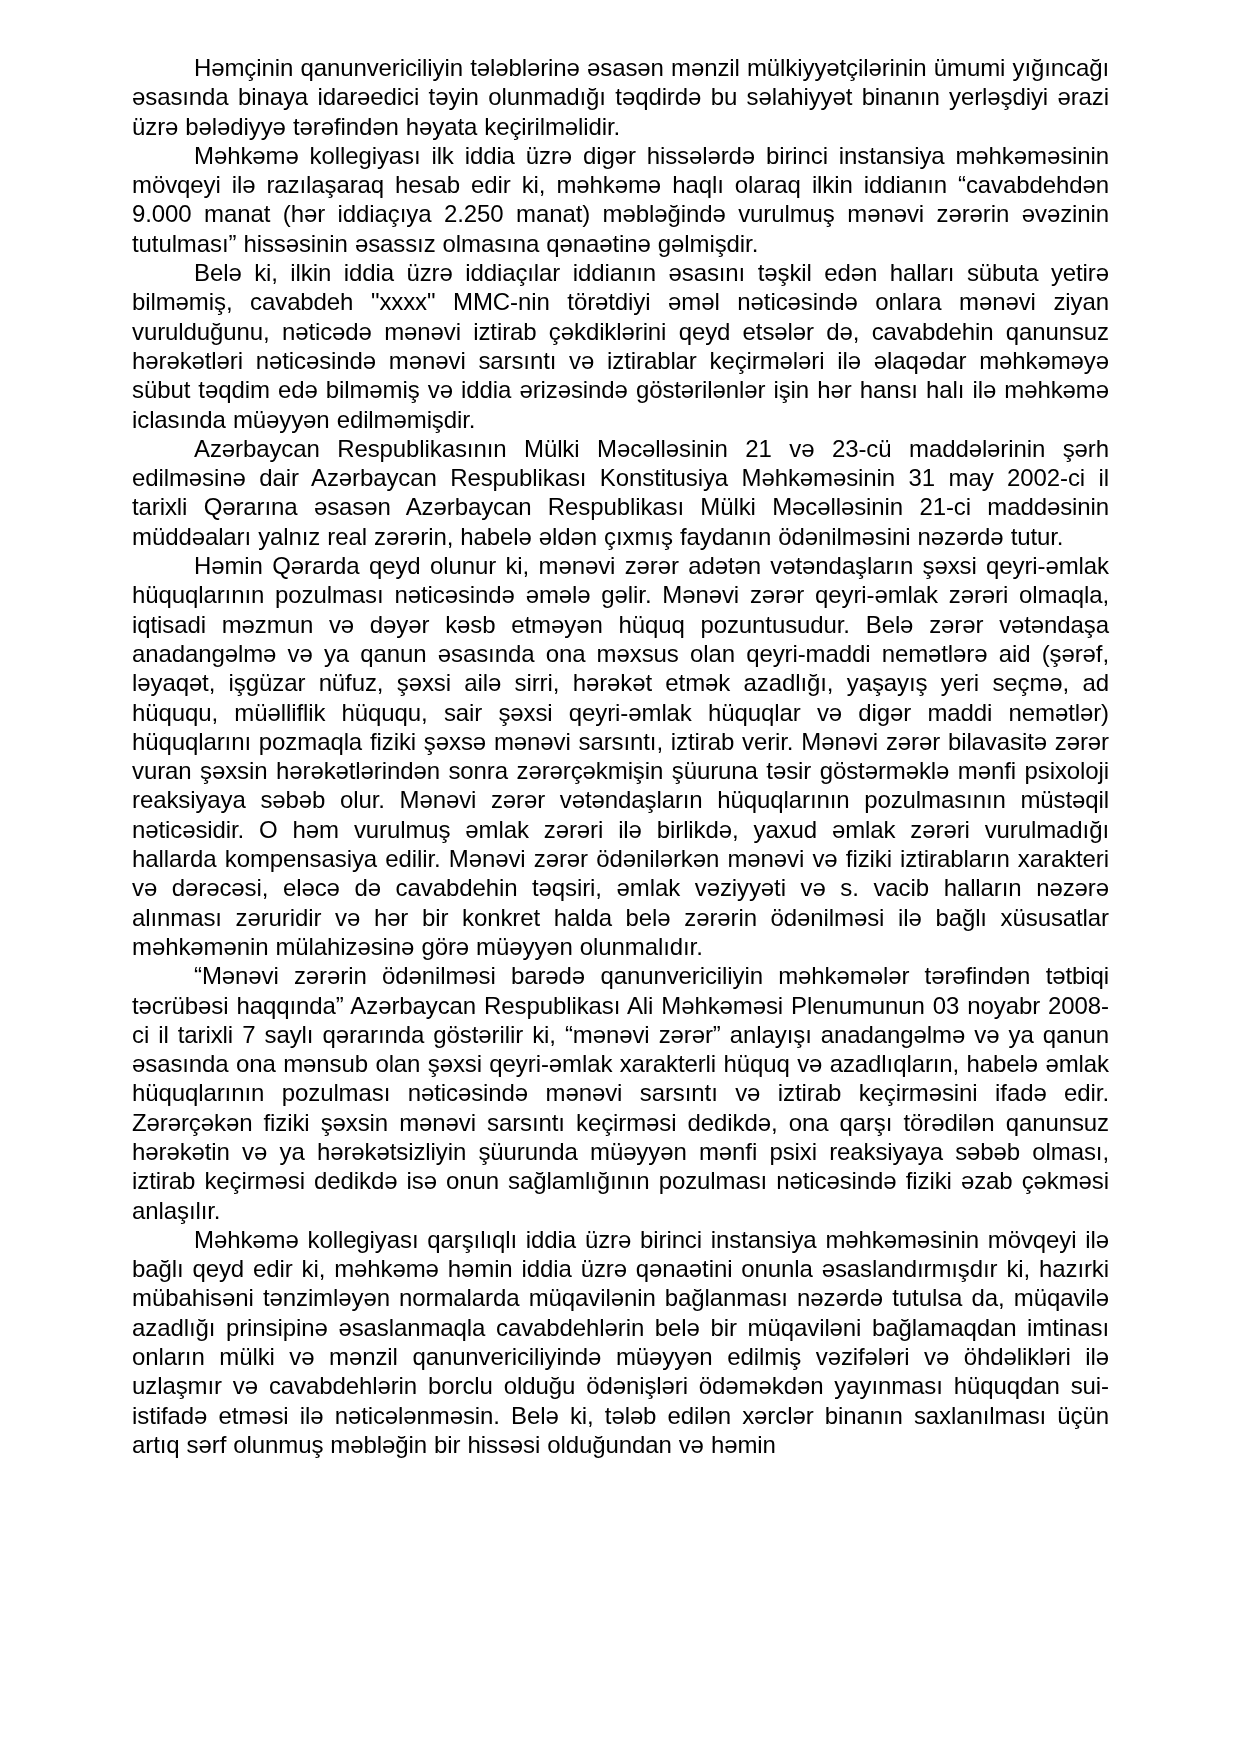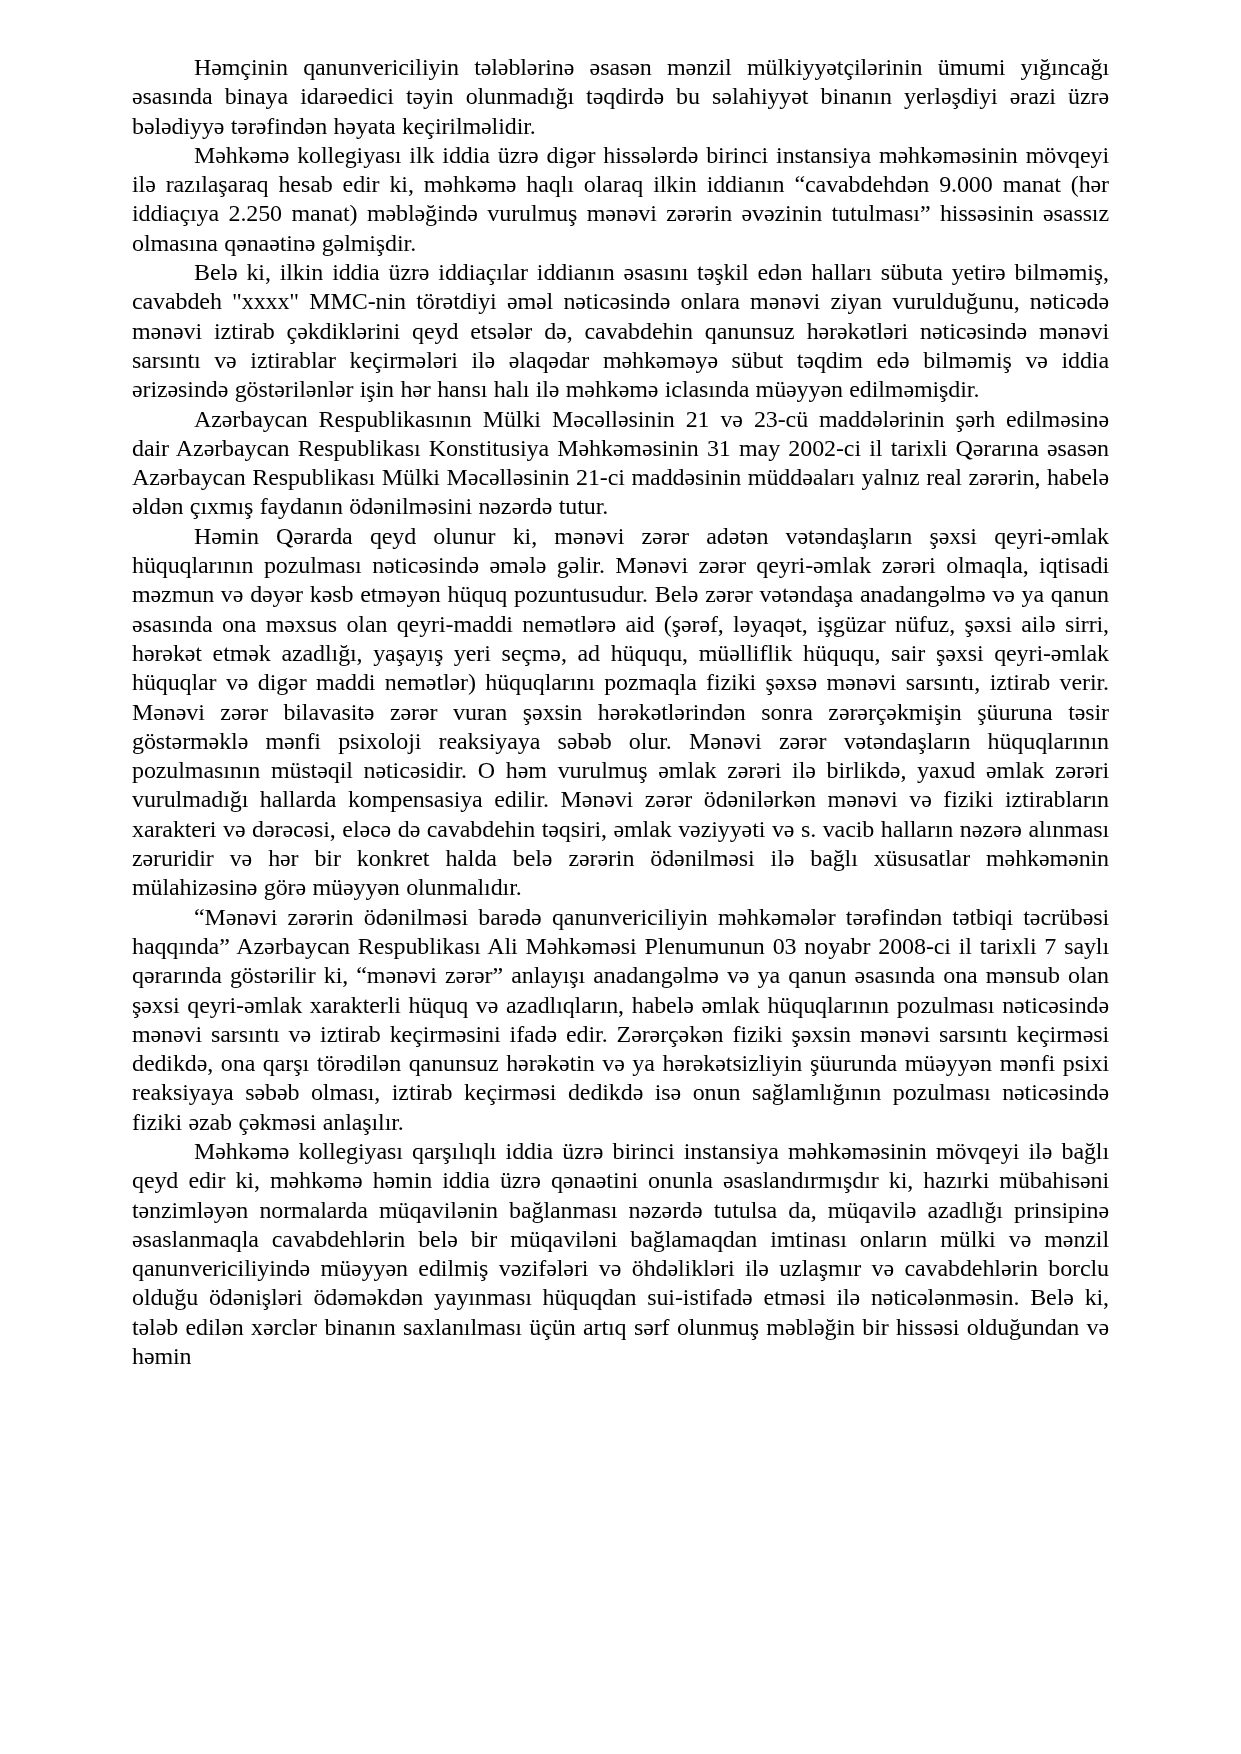--- a/index.html
+++ b/index.html
@@ -26,21 +26,20 @@
     text-align: justify;
     letter-spacing: -0.1px;
     word-spacing: 0.5px;
   }
   .textblock p {
     margin: 0;
     padding: 0;
   }
   .textblock p.indent {
     text-indent: 62px;
-    font-family: Liberation Serif, serif;
   }
 </style>
 </head>
 <body>
 
 <div class="page">
   <div class="textblock">
     <p class="indent">Həmçinin qanunvericiliyin tələblərinə əsasən mənzil mülkiyyətçilərinin ümumi yığıncağı əsasında binaya idarəedici təyin olunmadığı təqdirdə bu səlahiyyət binanın yerləşdiyi ərazi üzrə bələdiyyə tərəfindən həyata keçirilməlidir.</p>
     <p class="indent">Məhkəmə kollegiyası ilk iddia üzrə digər hissələrdə birinci instansiya məhkəməsinin mövqeyi ilə razılaşaraq hesab edir ki, məhkəmə haqlı olaraq ilkin iddianın “cavabdehdən 9.000 manat (hər iddiaçıya 2.250 manat) məbləğində vurulmuş mənəvi zərərin əvəzinin tutulması” hissəsinin əsassız olmasına qənaətinə gəlmişdir.</p>
     <p class="indent">Belə ki, ilkin iddia üzrə iddiaçılar iddianın əsasını təşkil edən halları sübuta yetirə bilməmiş, cavabdeh "xxxx" MMC-nin törətdiyi əməl nəticəsində onlara mənəvi ziyan vurulduğunu, nəticədə mənəvi iztirab çəkdiklərini qeyd etsələr də, cavabdehin qanunsuz hərəkətləri nəticəsində mənəvi sarsıntı və iztirablar keçirmələri ilə əlaqədar məhkəməyə sübut təqdim edə bilməmiş və iddia ərizəsində göstərilənlər işin hər hansı halı ilə məhkəmə iclasında müəyyən edilməmişdir.</p>

